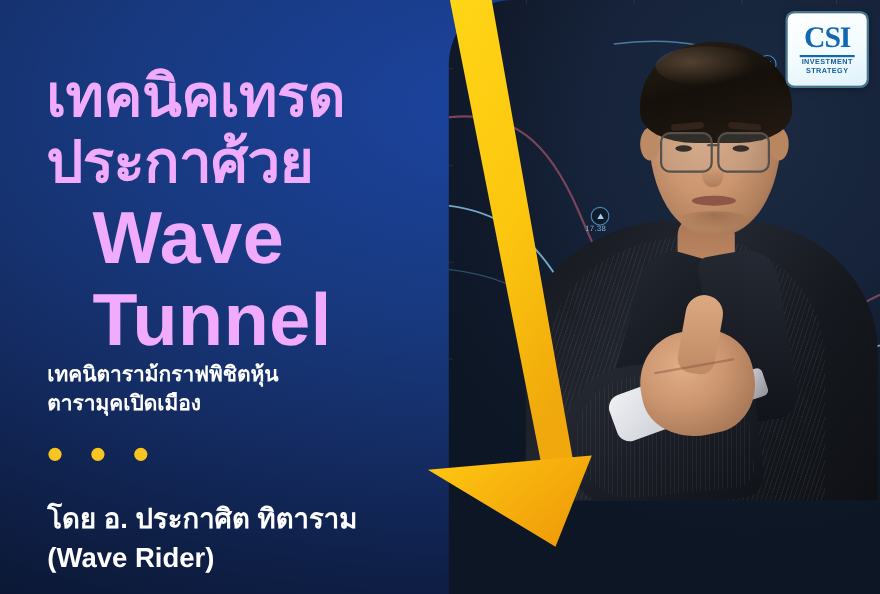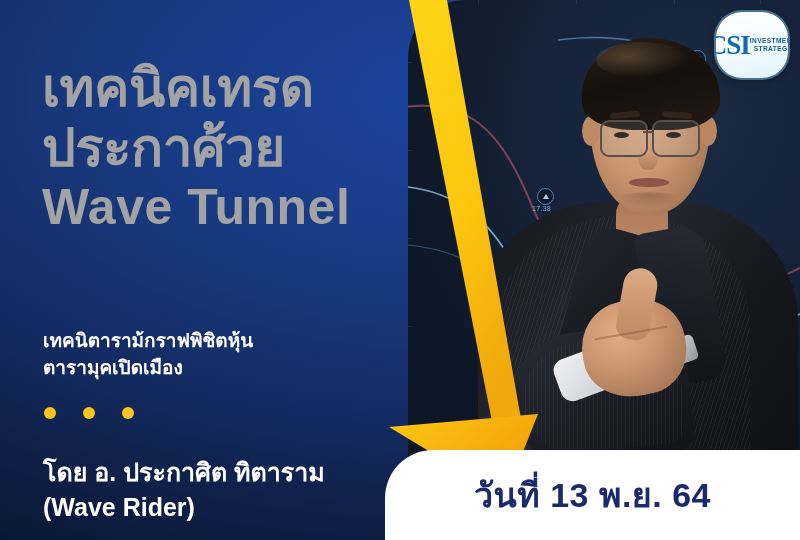--- a/index.html
+++ b/index.html
@@ -296,32 +296,33 @@
   }
 
   
   .copy {
     position: absolute;
     left: 42px;
     top: 0;
     width: 400px;
   }
   .headline {
-    color: #a3a3a3;
+    color: #f0abfc;
     font-weight: bold;
     letter-spacing: -0.5px;
   }
   .hl-1, .hl-2 {
     font-size: 53px;
     line-height: 1.14;
   }
   .hl-3 {
-    font-size: 50px;
+    font-size: 67px;
     line-height: 1.12;
     letter-spacing: 0.5px;
+    margin-left: 42px;
   }
   .headline-block {
     position: absolute;
     top: 58px;
     left: 0;
   }
   .subtitle {
     position: absolute;
     top: 328px;
     left: 1px;
@@ -353,24 +354,25 @@
     line-height: 1.38;
   }
 
   
   .logo {
     position: absolute;
     right: 12px;
     top: 12px;
     width: 72px;
     height: 66px;
-    border-radius: 26px;
+    border-radius: 6px;
     background: linear-gradient(165deg, #ffffff 0%, #f2fbfe 55%, #dff2fa 100%);
     box-shadow: 0 0 0 2px rgba(120,205,235,.5), 0 2px 8px rgba(0,0,0,.45);
     display: flex;
+    flex-direction: column;
     align-items: center;
     justify-content: center;
     overflow: hidden;
   }
   .logo-main {
     font-size: 27px;
     font-weight: bold;
     color: #1268b3;
     letter-spacing: -1px;
     line-height: 1;
@@ -524,17 +526,14 @@
 
   <div class="logo">
     <div class="logo-main">CSI</div>
     <div class="logo-rule"></div>
     <div class="logo-sub">
       <div>INVESTMENT</div>
       <div>STRATEGY</div>
     </div>
   </div>
 
-  <div class="date-badge">
-    <span class="date-text">วันที่ 13 พ.ย. 64</span>
-  </div>
 
 </div>
 
 </body></html>

